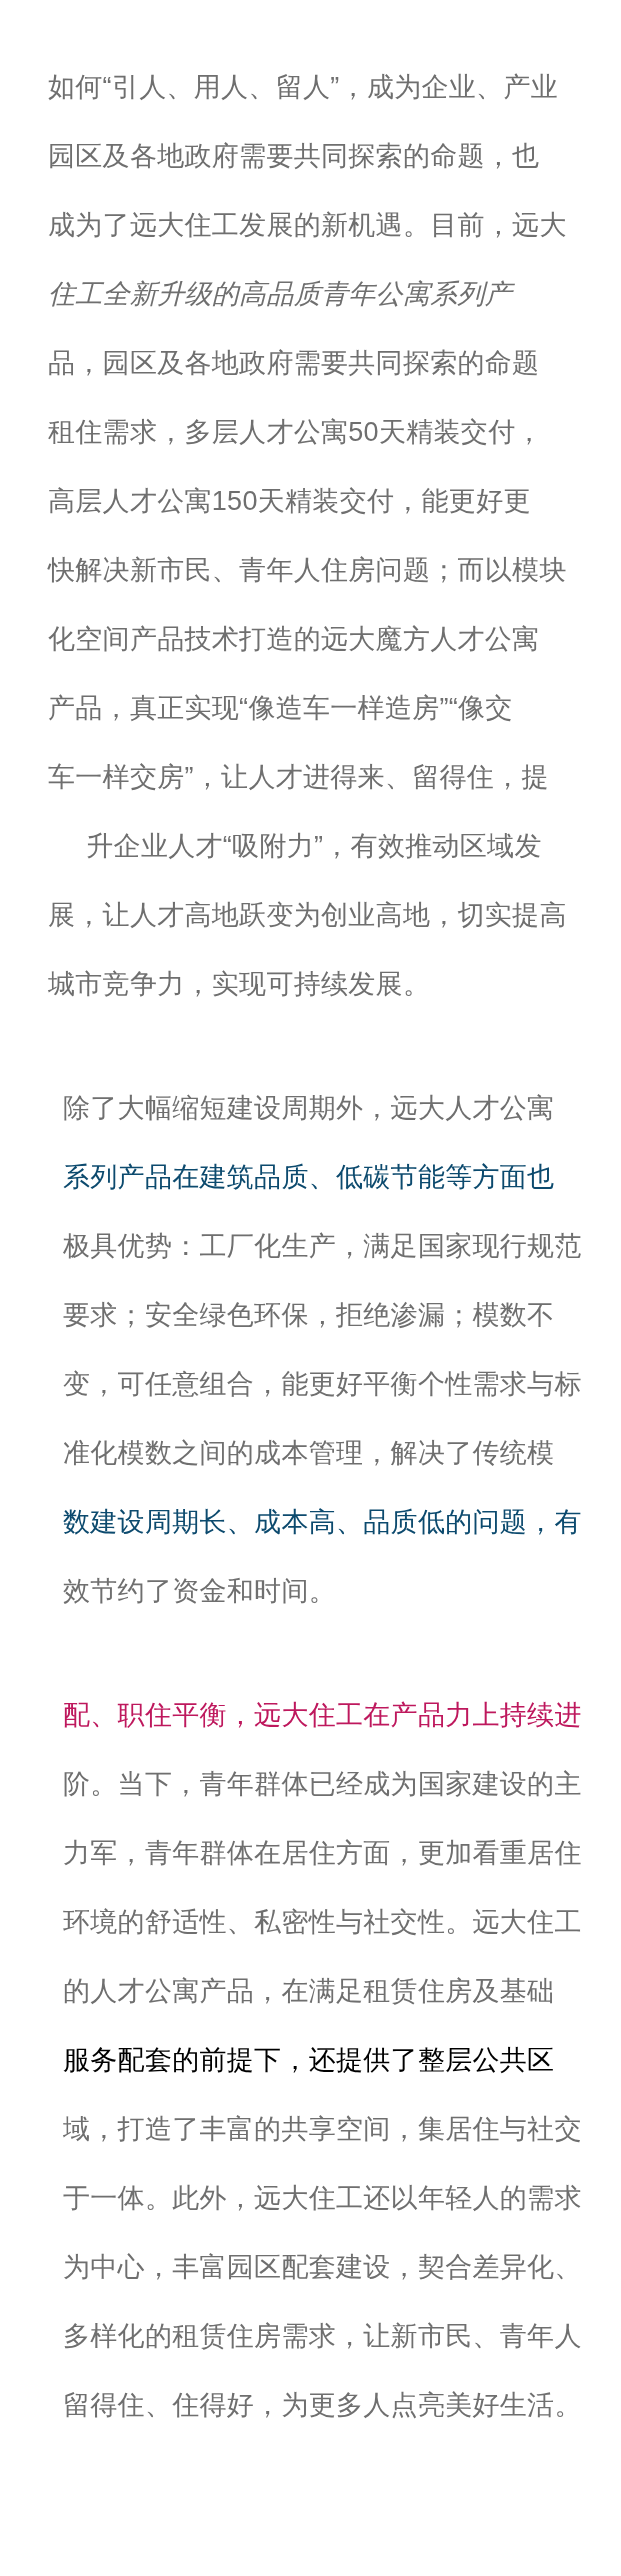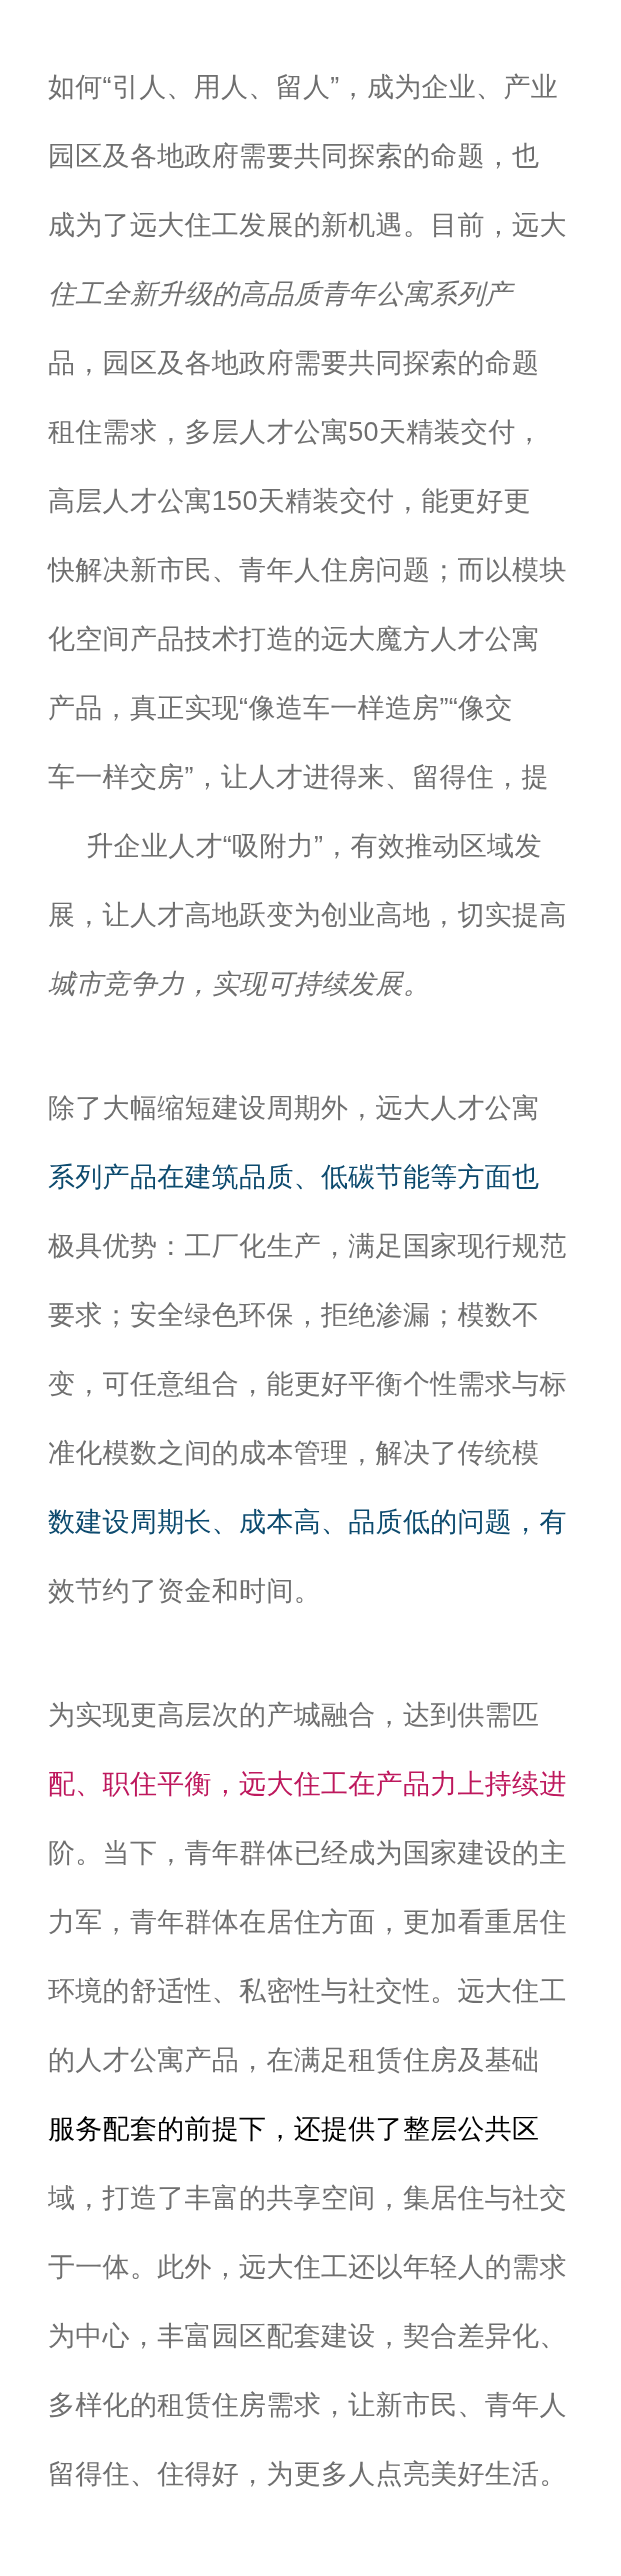--- a/index.html
+++ b/index.html
@@ -14,20 +14,21 @@
     font-family: "Liberation Sans", sans-serif;
   }
   main.article {
     padding: 53px 41px 0 48px;
   }
   .paragraph {
     margin: 0;
   }
   .paragraph + .paragraph {
     margin-top: 55px;
+    margin-left: 15px;
   }
   .line {
     height: 69px;
     line-height: 69px;
     font-size: 27px;
     font-weight: 400;
     color: #6f6f6f;
     letter-spacing: 0.3px;
     white-space: nowrap;
     font-family: "Liberation Sans", sans-serif;
@@ -44,34 +45,33 @@
       <div class="line" style="color: rgb(111, 111, 111); font-style: italic;">住工全新升级的高品质青年公寓系列产</div>
       <div class="line" style="color: rgb(111, 111, 111);">品，园区及各地政府需要共同探索的命题</div>
       <div class="line" style="color: rgb(111, 111, 111);">租住需求，多层人才公寓50天精装交付，</div>
       <div class="line" style="color: rgb(111, 111, 111);">高层人才公寓150天精装交付，能更好更</div>
       <div class="line" style="color: rgb(111, 111, 111);">快解决新市民、青年人住房问题；而以模块</div>
       <div class="line" style="color: rgb(111, 111, 111);">化空间产品技术打造的远大魔方人才公寓</div>
       <div class="line" style="color: rgb(111, 111, 111);">产品，真正实现“像造车一样造房”“像交</div>
       <div class="line" style="color: rgb(111, 111, 111);">车一样交房”，让人才进得来、留得住，提</div>
       <div class="line" style="color: rgb(111, 111, 111); text-align: center;">升企业人才“吸附力”，有效推动区域发</div>
       <div class="line" style="color: rgb(111, 111, 111);">展，让人才高地跃变为创业高地，切实提高</div>
-      <div class="line" style="color: rgb(111, 111, 111); font-style: italic;">城市竞争力，实现可持续发展。</div>
+      <div class="line" style="color: rgb(111, 111, 111);">城市竞争力，实现可持续发展。</div>
     </div>
     <div class="paragraph">
       <div class="line" style="color: rgb(111, 111, 111);">除了大幅缩短建设周期外，远大人才公寓</div>
       <div class="line" style="color: #0c4a6e;">系列产品在建筑品质、低碳节能等方面也</div>
       <div class="line" style="color: rgb(111, 111, 111);">极具优势：工厂化生产，满足国家现行规范</div>
       <div class="line" style="color: rgb(111, 111, 111);">要求；安全绿色环保，拒绝渗漏；模数不</div>
       <div class="line" style="color: rgb(111, 111, 111);">变，可任意组合，能更好平衡个性需求与标</div>
       <div class="line" style="color: rgb(111, 111, 111);">准化模数之间的成本管理，解决了传统模</div>
       <div class="line" style="color: #0c4a6e;">数建设周期长、成本高、品质低的问题，有</div>
       <div class="line" style="color: rgb(111, 111, 111);">效节约了资金和时间。</div>
     </div>
     <div class="paragraph">
-      <div class="line" style="color: rgb(111, 111, 111);">为实现更高层次的产城融合，达到供需匹</div>
       <div class="line" style="color: #be185d;">配、职住平衡，远大住工在产品力上持续进</div>
       <div class="line" style="color: rgb(111, 111, 111);">阶。当下，青年群体已经成为国家建设的主</div>
       <div class="line" style="color: rgb(111, 111, 111);">力军，青年群体在居住方面，更加看重居住</div>
       <div class="line" style="color: rgb(111, 111, 111);">环境的舒适性、私密性与社交性。远大住工</div>
       <div class="line" style="color: rgb(111, 111, 111);">的人才公寓产品，在满足租赁住房及基础</div>
       <div class="line" style="color: #000000;">服务配套的前提下，还提供了整层公共区</div>
       <div class="line" style="color: rgb(111, 111, 111);">域，打造了丰富的共享空间，集居住与社交</div>
       <div class="line" style="color: rgb(111, 111, 111);">于一体。此外，远大住工还以年轻人的需求</div>
       <div class="line" style="color: rgb(111, 111, 111);">为中心，丰富园区配套建设，契合差异化、</div>
       <div class="line" style="color: rgb(111, 111, 111);">多样化的租赁住房需求，让新市民、青年人</div>

